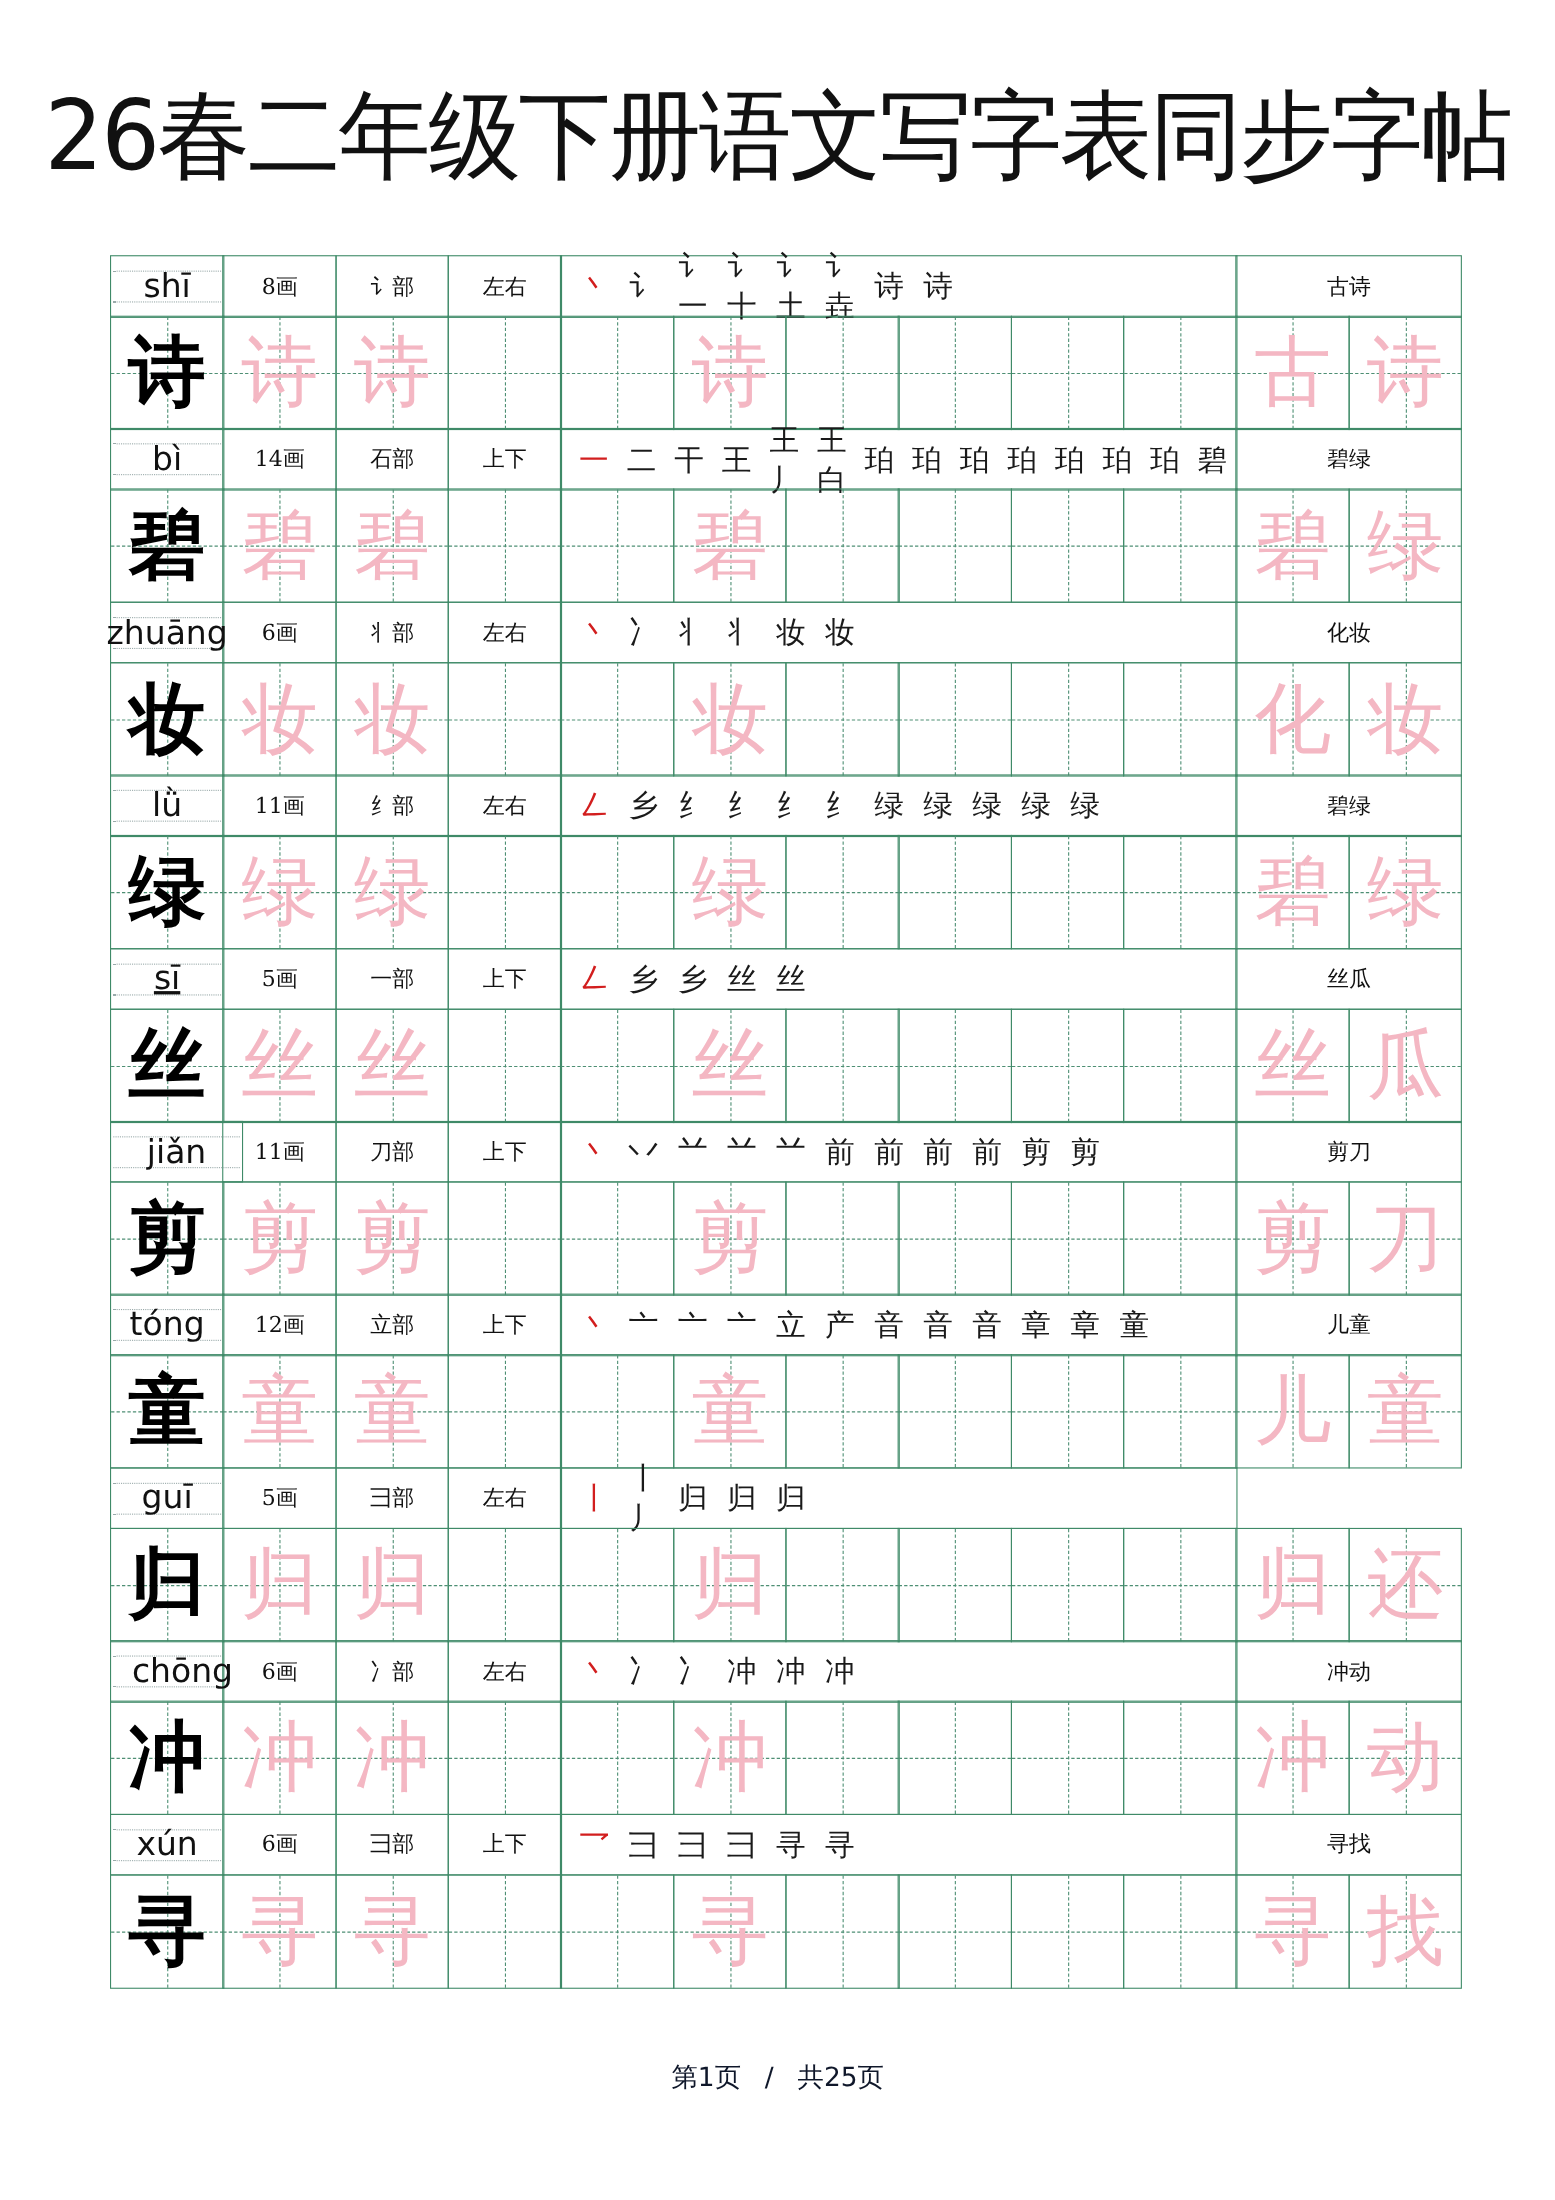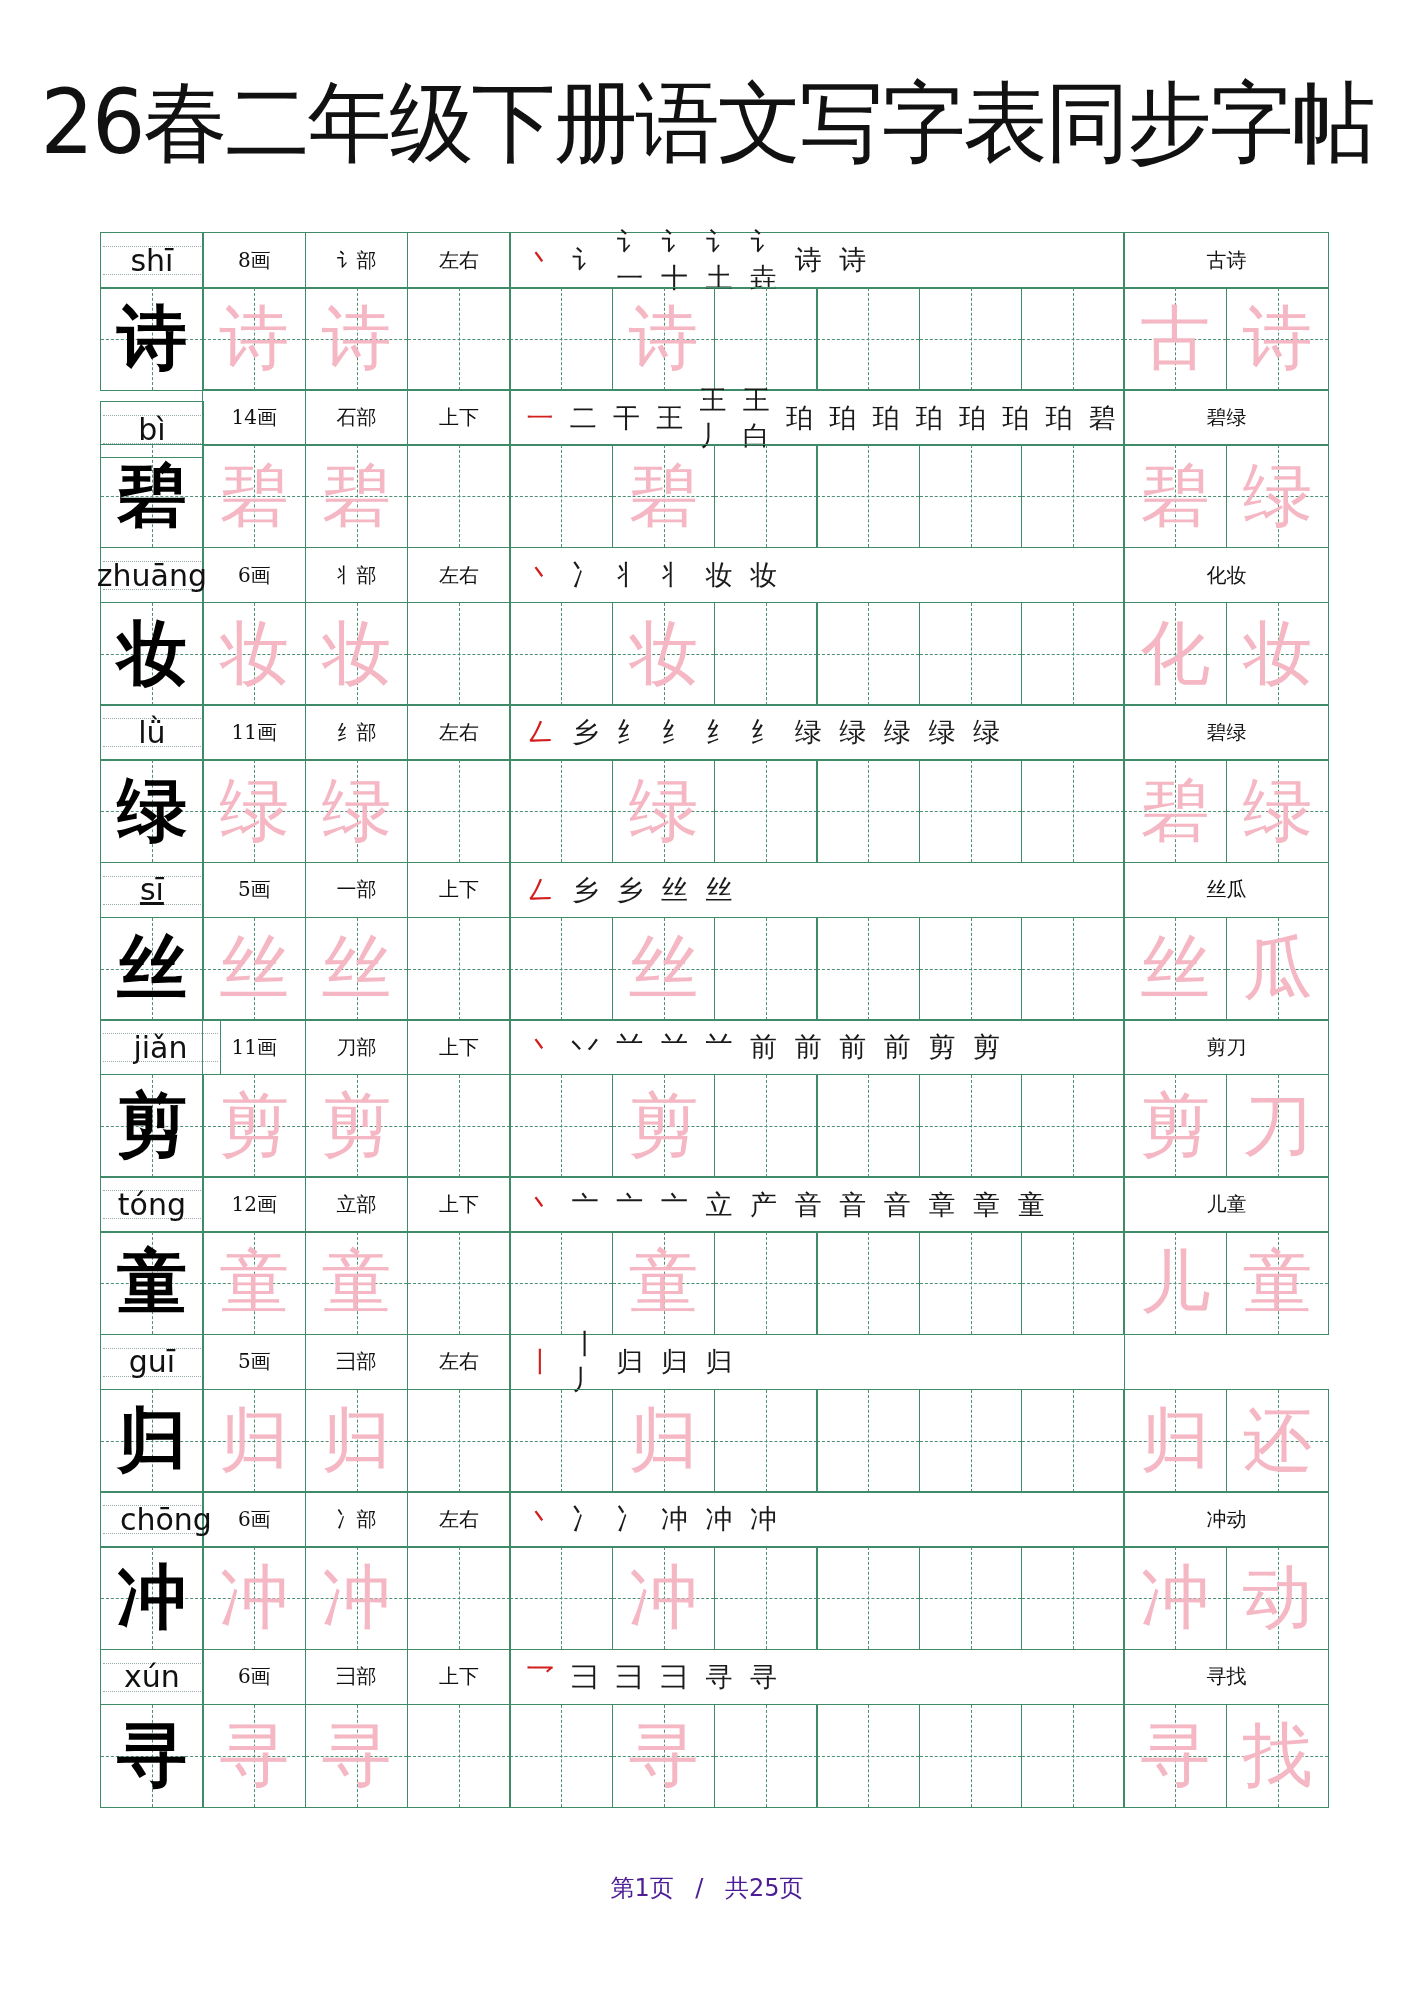--- a/index.html
+++ b/index.html
@@ -23,21 +23,21 @@
   .stroke { display:inline-block; width:44.6px; text-align:center; font-size:27px;
             font-family:"DejaVu Serif", serif; color:#1a1a1a; }
   .stroke.first { color:#d21e1e; }
   .word-text { font-size:20px; font-family:"DejaVu Serif", serif; }
   .guide-h { position:absolute; left:0; right:0; top:50%; border-top:1.5px dashed #4e8f74; }
   .guide-v { position:absolute; top:0; bottom:0; left:50%; border-left:1.5px dashed #4e8f74; }
   .char { position:absolute; left:0; right:0; top:0; bottom:0; display:flex; align-items:center;
           justify-content:center; font-size:70px; font-family:"DejaVu Serif", serif; z-index:2; }
   .char.model { color:#000; font-weight:bold; }
   .char.trace { color:#f4b7c3; }
-  .footer { position:absolute; left:0; top:1872px; width:1414px; text-align:center; font-size:24px; color:#4c1d95; }
+  .footer { position:absolute; left:0; top:1872px; width:1414px; text-align:center; font-size:24px; color:#0f172a; }
 </style>
 </head>
 <body>
 
 <div class="title">26春二年级下册语文写字表同步字帖</div>
 
 <div class="sheet" id="sheet">
     <div class="group">
       <div class="info">
         <div class="cell" style="left: 0px; width: 103.83px;">
@@ -119,21 +119,21 @@
         </div>
         <div class="cell" style="left: 1125.63px; width: 103.83px;">
           <div class="guide-h"></div>
           <div class="guide-v"></div>
           <div class="char trace">诗</div>
         </div>
       </div>
     </div>
     <div class="group">
       <div class="info">
-        <div class="cell" style="left: 0px; width: 103.83px; margin-top: 12px;">
+        <div class="cell" style="left: 0px; width: 103.83px;">
           <div class="pinyin-guides"></div>
           <span class="pinyin">bì</span>
         </div>
         <div class="cell" style="left: 102.33px; width: 103.83px;">
           <span class="info-text">14画</span>
         </div>
         <div class="cell" style="left: 204.66px; width: 103.83px;">
           <span class="info-text">石部</span>
         </div>
         <div class="cell" style="left: 306.99px; width: 103.83px;">

